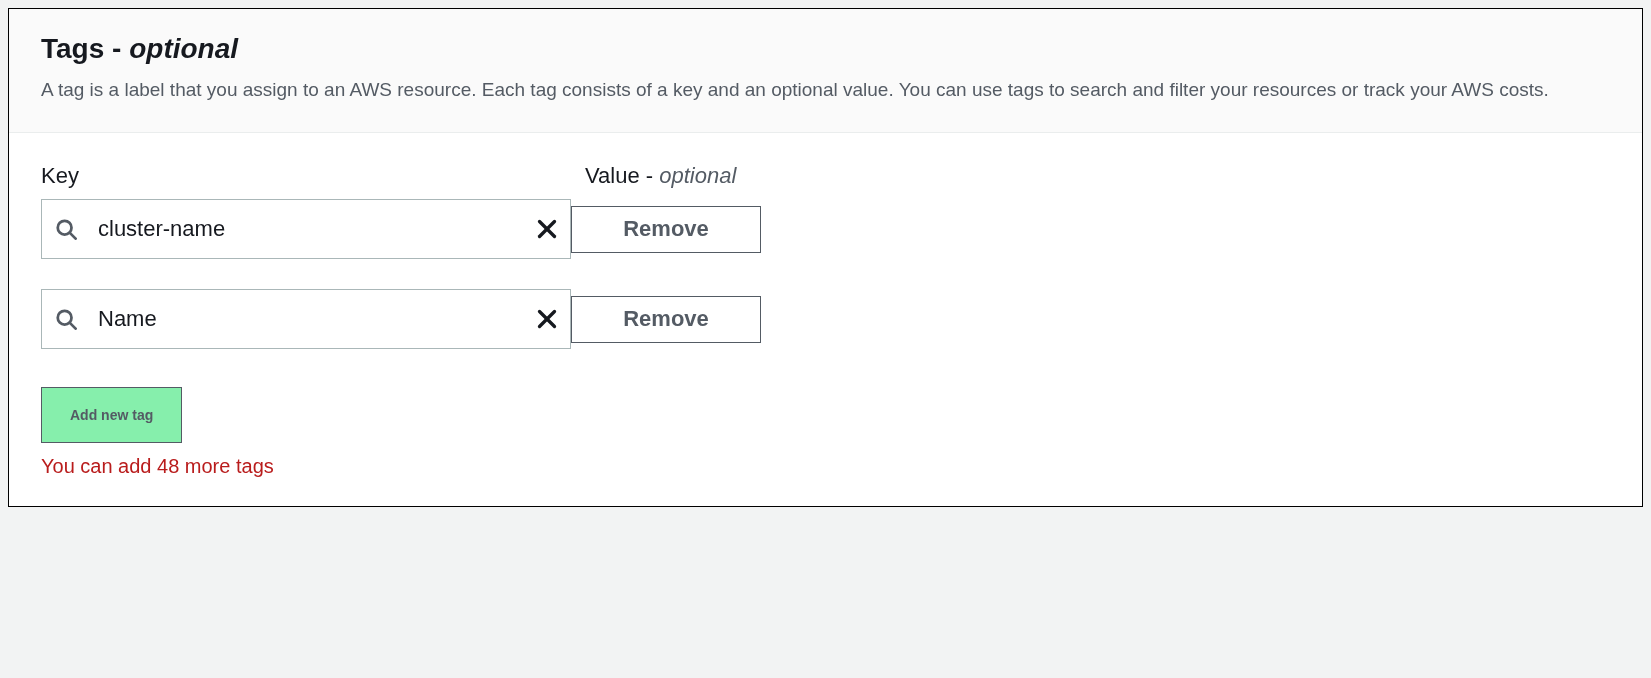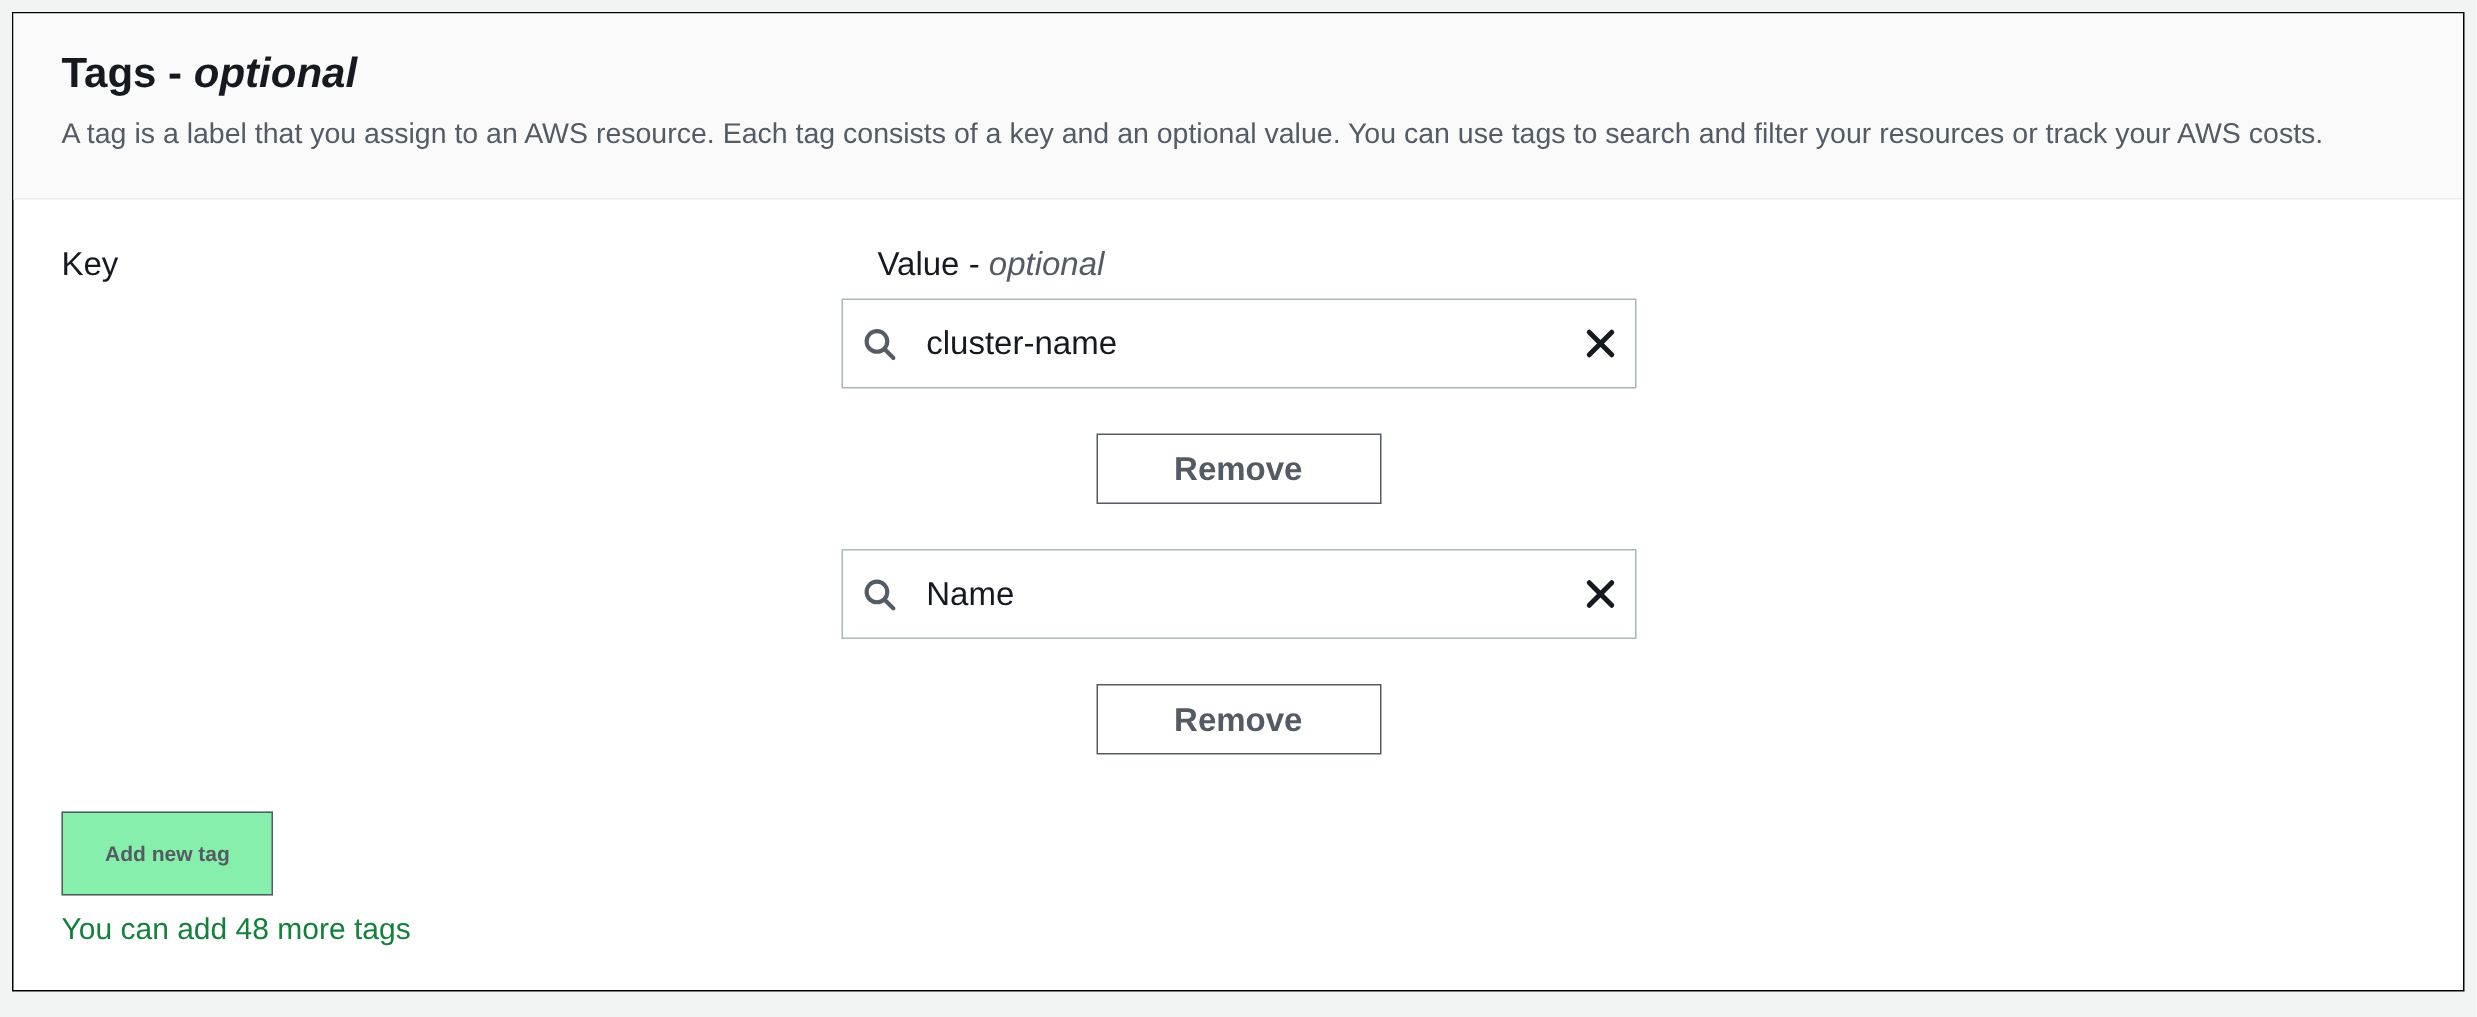--- a/index.html
+++ b/index.html
@@ -52,24 +52,22 @@
     .col-label {
       font-size: 22px;
       color: #16191f;
     }
     .col-label .optional-italic {
       font-style: italic;
       color: #545b64;
     }
     .tag-row {
       display: flex;
-      gap: 30px;
       align-items: center;
       margin-bottom: 30px;
-      flex-direction: column;
     }
     .input-wrap {
       position: relative;
       width: 530px;
       flex-shrink: 0;
     }
     .search-icon {
       position: absolute;
       left: 14px;
       top: 50%;
@@ -127,21 +125,21 @@
       color: #545b64;
       background: #86efac;
       border: 1px solid #545b64;
       cursor: pointer;
       font-family: inherit;
       margin-bottom: 12px;
       margin-top: 8px;
     }
     .hint-text {
       font-size: 20px;
-      color: #15803d;
+      color: #b91c1c;
     }
   </style>
 </head>
 <body>
 
 <div class="panel">
   <div class="panel-header">
     <h2 class="panel-title">
       <span>Tags</span><span> - </span><span class="optional">optional</span>
     </h2>

